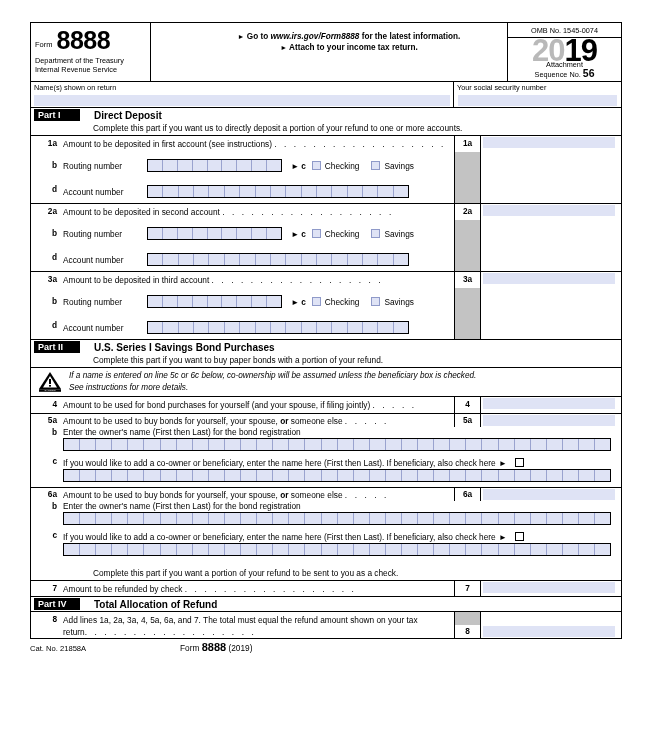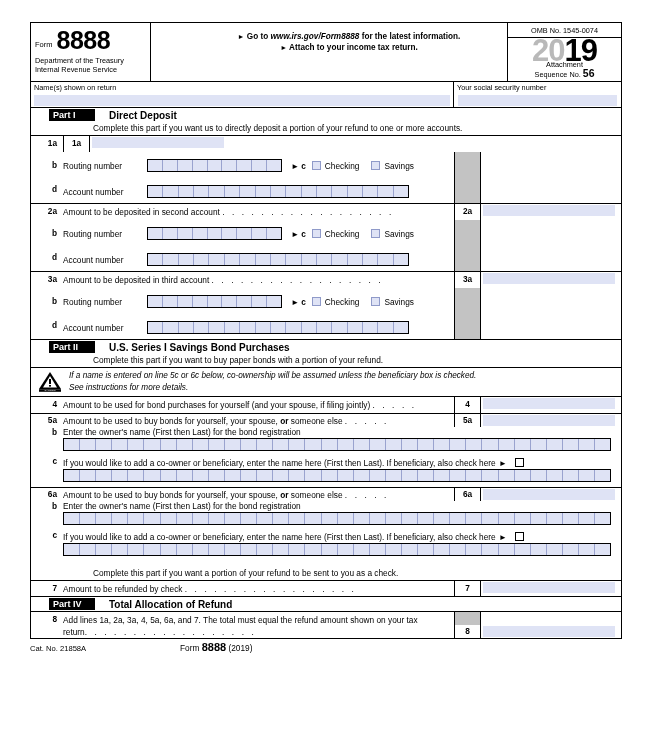--- a/index.html
+++ b/index.html
@@ -40,21 +40,21 @@
   
   .namerow{display:flex;border:1.3px solid #000;border-bottom:none;height:25px;}
   .name-l{flex:1;box-sizing:border-box;border-right:1.3px solid #000;position:relative;}
   .name-r{width:167px;box-sizing:border-box;position:relative;}
   .sml{font-size:7.3px;padding:1px 0 0 3px;}
   .inpfill{position:absolute;left:3px;right:3px;bottom:1px;height:11px;background:#dfe3f5;}
   .name-r .inpfill{left:4px;right:4px;}
 
   
   .partbar{display:flex;align-items:center;border-top:1.3px solid #000;border-left:1.3px solid #000;border-right:1.3px solid #000;height:14px;}
-  .part-tag{background:#000;color:#fff;font-size:9px;font-weight:bold;padding:1px 4px 1px 4px;margin:0 0 0 18px;height:12px;line-height:11px;box-sizing:border-box;min-width:46px;}
+  .part-tag{background:#000;color:#fff;font-size:9px;font-weight:bold;padding:1px 4px 1px 4px;margin:0 0 0 3px;height:12px;line-height:11px;box-sizing:border-box;min-width:46px;}
   .part-title{font-size:10px;font-weight:bold;margin-left:14px;}
   .part-sub{font-size:8.3px;border-left:1.3px solid #000;border-right:1.3px solid #000;padding:1px 0 2px 62px;}
 
   
   .line{display:flex;border-left:1.3px solid #000;border-right:1.3px solid #000;position:relative;}
   .lnum{width:32px;text-align:right;padding-right:6px;font-size:8.3px;font-weight:bold;box-sizing:border-box;}
   .ltext{font-size:8.3px;flex:1;}
   .dots{font-size:8.3px;letter-spacing:2.6px;color:#000;}
   .amtbox{width:167px;display:flex;box-sizing:border-box;border-left:1.3px solid #000;}
   .amt-n{width:26px;box-sizing:border-box;border-right:1.3px solid #000;text-align:center;font-size:8.3px;font-weight:bold;}
@@ -128,20 +128,24 @@
   </div>
 
   <div class="partbar">
     <span class="part-tag">Part I</span>
     <span class="part-title">Direct Deposit</span>
   </div>
   <div class="part-sub">Complete this part if you want us to directly deposit a portion of your refund to one or more accounts.</div>
 
   <div class="line bt" style="height:16px;">
     <div class="lnum" style="padding-top:2px;">1a</div>
+    <div class="ltext" style="padding-top:3px;">
+      <span>Amount to be deposited in first account (see instructions)</span>
+      <span class="dots">. . . . . . . . . . . . . . . . . .</span>
+    </div>
     <div class="amtbox">
       <div class="amt-n" style="padding-top:2px;">1a</div>
       <div class="amt-v">
           <div class="amt-fill"></div>
         </div>
     </div>
   </div>
   <div class="line" style="height:27px;">
     <div class="lnum" style="padding-top:8px;">b</div>
     <div class="ltext" style="display:flex;align-items:center;">

